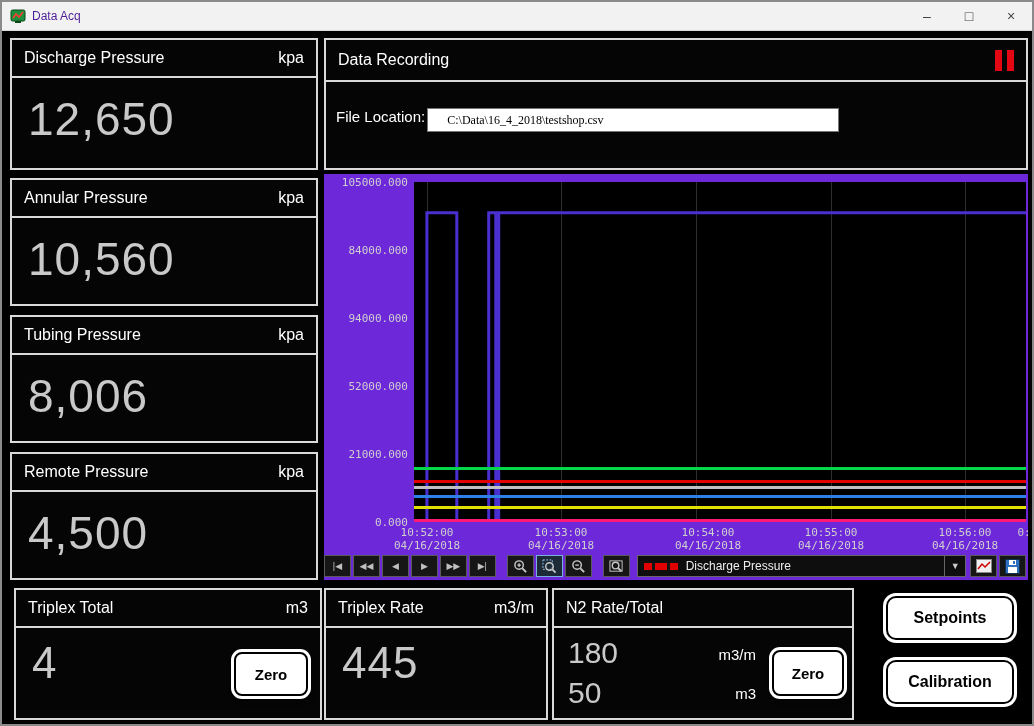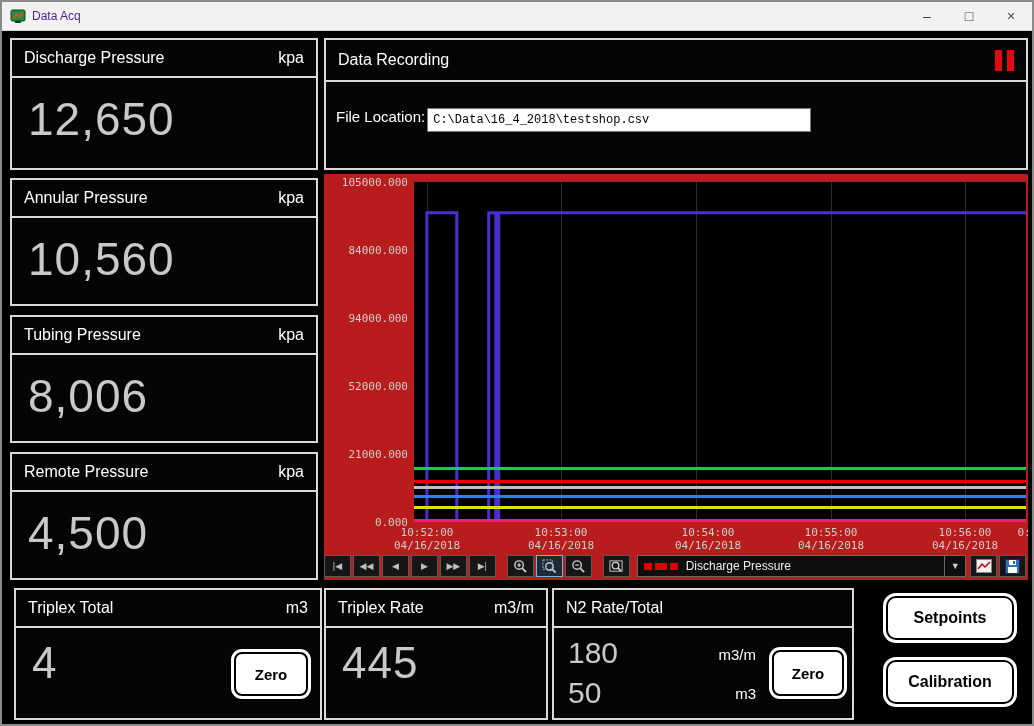--- a/index.html
+++ b/index.html
@@ -24,29 +24,29 @@
   #p-tubing{left:8px;top:313px;width:308px;height:128px}
   #p-remote{left:8px;top:450px;width:308px;height:128px}
 
   
   #p-recording{left:322px;top:36px;width:704px;height:132px}
   #p-recording .hdr{height:40px;justify-content:space-between}
   .pause{margin-left:auto;display:flex;align-items:center}
   .pause span{display:inline-block;width:7px;height:21px;background:#e30613;margin-left:5px}
   .file-row{position:absolute;left:10px;top:68px;display:flex;align-items:flex-start}
   .file-row label{font-size:15px;color:#fff;margin-right:2px;white-space:nowrap}
-  .file-row input{width:372px;height:20px;font-size:12px;font-family:Liberation Mono, monospace;
-    background:#fff;color:#000;border:1px solid #777;padding:1px 5px}
+  .file-row input{width:372px;height:20px;font-size:12px;font-family:Liberation Serif, serif;
+    background:#fff;color:#000;border:1px solid #777;padding:1px 19px}
   .btn-white{position:absolute;background:#fff;color:#000;font-family:"Liberation Sans",sans-serif;
     font-weight:bold;font-size:17px;border:2px solid #000;border-radius:10px;
     box-shadow:0 0 0 3px #fff,3px 4px 8px rgba(0,0,0,.85);cursor:pointer}
   #btn-stop{right:14px;top:62px;width:172px;height:46px}
 
   
-  #chart{position:absolute;left:322px;top:172px;width:704px;height:406px;background:#b91c1c}
+  #chart{position:absolute;left:322px;top:172px;width:704px;height:406px;background:#6d28d9}
   .y-axis{position:absolute;left:0;top:0;width:88px;height:356px}
   .ytick{position:absolute;right:4px;transform:translateY(-50%);
     font-family:"DejaVu Sans Mono",monospace;font-size:11px;color:#cfcfcf;white-space:nowrap}
   .plot{position:absolute;left:90px;top:8px;width:612px;height:340px;background:#000;overflow:hidden}
   .gridv{position:absolute;top:0;bottom:0;width:1px;background:#2d2d2d}
   .hline{position:absolute;left:0;right:0;height:3px}
   .x-axis{position:absolute;left:90px;top:352px;width:612px;height:28px}
   .xtick{position:absolute;transform:translateX(-50%);text-align:center;
     font-family:"DejaVu Sans Mono",monospace;font-size:11px;line-height:13px;color:#cfcfcf;white-space:nowrap}
 

